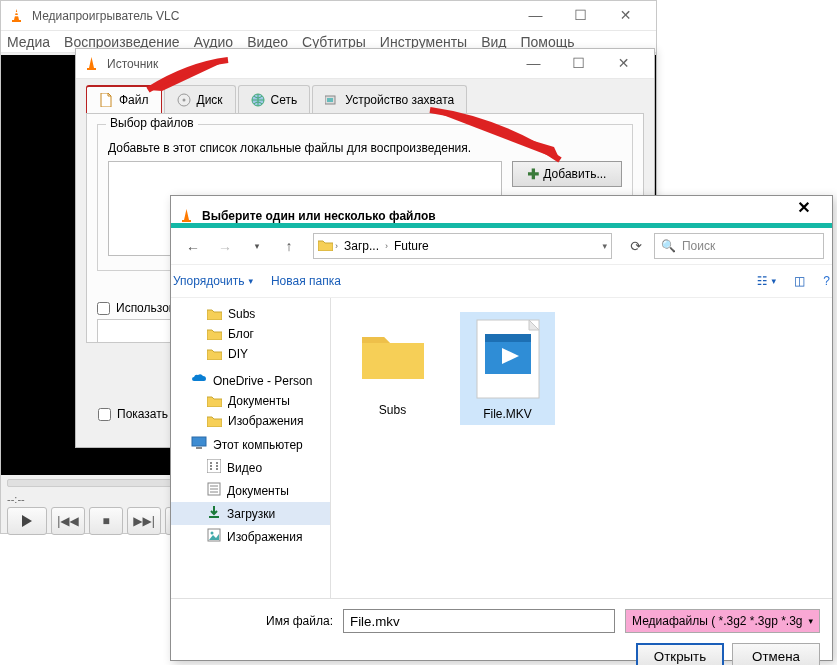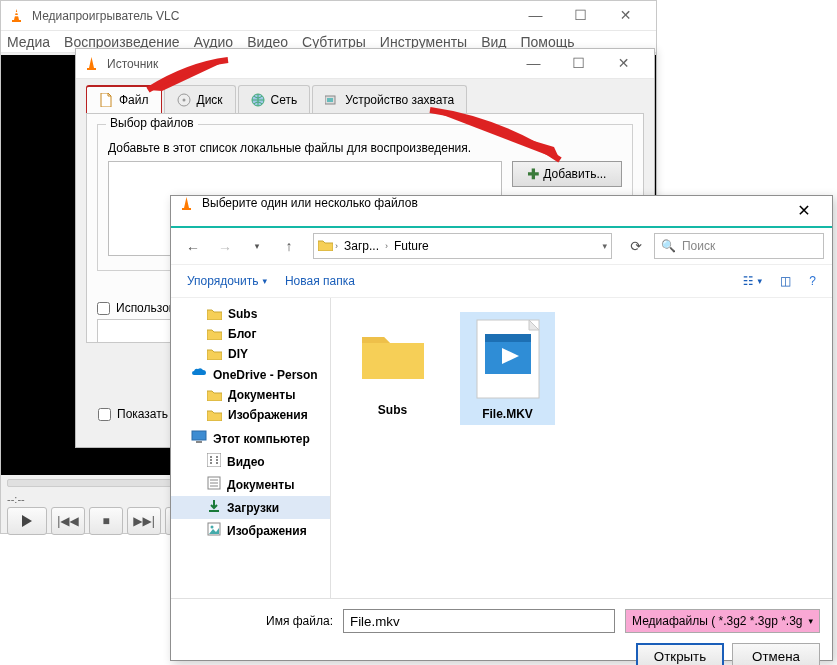--- a/index.html
+++ b/index.html
@@ -33,34 +33,34 @@
   .listrow { display: flex; gap: 10px; }
   .filelist { flex: 1; height: 95px; border: 1px solid #bdbdbd; background: #fff; }
   .addbtn { width: 110px; height: 26px; border: 1px solid #9a9a9a; background: linear-gradient(#f2f2f2,#dedede); display: flex; align-items: center; justify-content: center; gap: 4px; font-size: 12px; }
   .addbtn .plus { color: #3a7a3a; font-weight: bold; font-size: 14px; }
   .chkrow { display: flex; align-items: center; gap: 6px; margin-top: 30px; font-size: 12px; }
   .subfield { width: 100%; height: 24px; border: 1px solid #c8c8c8; background: #fff; margin-top: 4px; }
   .chk2 { position:absolute; left:12px; bottom:16px; display:flex; align-items:center; gap:6px; font-size:12px; }
 
   
   .fp { position: absolute; left: 170px; top: 195px; width: 663px; height: 466px; background: #fff; border: 1px solid #8f8f8f; box-shadow: 3px 3px 10px rgba(0,0,0,.2); }
-  .fp-title { height: 32px; display: flex; align-items: flex-start; padding: 0 8px; border-bottom: 2px solid #14b8a6; }
+  .fp-title { height: 32px; display: flex; align-items: flex-end; padding: 0 8px; border-bottom: 5px solid #14b8a6; font-weight: bold; }
   .fp-title .title { flex:1; margin-left: 8px; }
   .fp-close { width: 40px; height: 30px; text-align: center; line-height: 30px; font-size: 16px; }
   .fp-nav { height: 36px; display: flex; align-items: center; padding: 0 8px; gap: 4px; }
   .navbtn { width: 28px; height: 28px; display: flex; align-items: center; justify-content: center; color: #555; font-size: 14px; }
   .navbtn.disabled { color: #bbb; }
   .breadcrumb { flex: 1; height: 26px; border: 1px solid #c0c0c0; display: flex; align-items: center; padding: 0 4px; margin: 0 6px; gap: 2px; min-width:0; }
   .crumb-seg { display: flex; align-items: center; gap: 4px; padding: 0 4px; white-space:nowrap; }
   .crumb-sep { font-size: 9px; color: #666; }
   .searchbox { width: 170px; height: 26px; border: 1px solid #c0c0c0; display: flex; align-items: center; padding: 0 6px; gap: 6px; color: #888; }
-  .fp-toolbar { height: 34px; display: flex; align-items: center; padding: 0 16px; gap: 18px; border-top: 1px solid #eee; border-bottom: 1px solid #eee; color: #1a5eb9; }
+  .fp-toolbar { height: 34px; display: flex; align-items: center; padding: 0 2px; gap: 18px; border-top: 1px solid #eee; border-bottom: 1px solid #eee; color: #1a5eb9; }
   .fp-toolbar .spacer { flex: 1; }
   .tbtn { display: flex; align-items: center; gap: 4px; }
-  .fp-body { display: flex; height: 300px; font-weight: bold; }
+  .fp-body { display: flex; height: 300px; }
   .tree { width: 160px; border-right: 1px solid #e0e0e0; overflow: hidden; padding: 6px 0; }
   .tree-item { display: flex; align-items: center; gap: 6px; padding: 3px 6px 3px 20px; font-size: 12px; white-space: nowrap; }
   .tree-item.indent { padding-left: 36px; }
   .tree-item.selected { background: #dde8f6; }
   .content { flex:1; padding: 14px; display: flex; gap: 20px; align-items: flex-start; }
   .tile { width: 95px; text-align: center; }
   .tile .thumb { width: 85px; height: 85px; margin: 0 auto 6px; display: flex; align-items: center; justify-content: center; }
   .tile.selected { background: #cfe6fb; padding: 4px 0; }
   .fp-footer { border-top: 1px solid #e0e0e0; padding: 10px 12px 14px; }
   .frow { display: flex; align-items: center; gap: 10px; margin-bottom: 10px; }
@@ -269,21 +269,21 @@
             <path d="M0 2 H5 L7 4 H15 V12 H0 Z" fill="#f6cf57" stroke="#caa837"></path>
           </svg>
           <span>Блог</span>
         </div>
       <div class="tree-item indent">
           <svg class="folder-ico">
             <path d="M0 2 H5 L7 4 H15 V12 H0 Z" fill="#f6cf57" stroke="#caa837"></path>
           </svg>
           <span>DIY</span>
         </div>
-      <div class="tree-item" style="">
+      <div class="tree-item" style="margin-top:6px">
           <span><svg width="16" height="12">
               <path d="M3 8 Q1 8 1 6 Q1 4 3 4 Q4 1 7 2 Q10 0 12 3 Q15 3 15 6 Q15 8 13 8 Z" fill="#0a7ed3"></path>
             </svg></span>
           <span>OneDrive - Person</span>
         </div>
       <div class="tree-item indent">
           <svg class="folder-ico">
             <path d="M0 2 H5 L7 4 H15 V12 H0 Z" fill="#f6cf57" stroke="#caa837"></path>
           </svg>
           <span>Документы</span>

